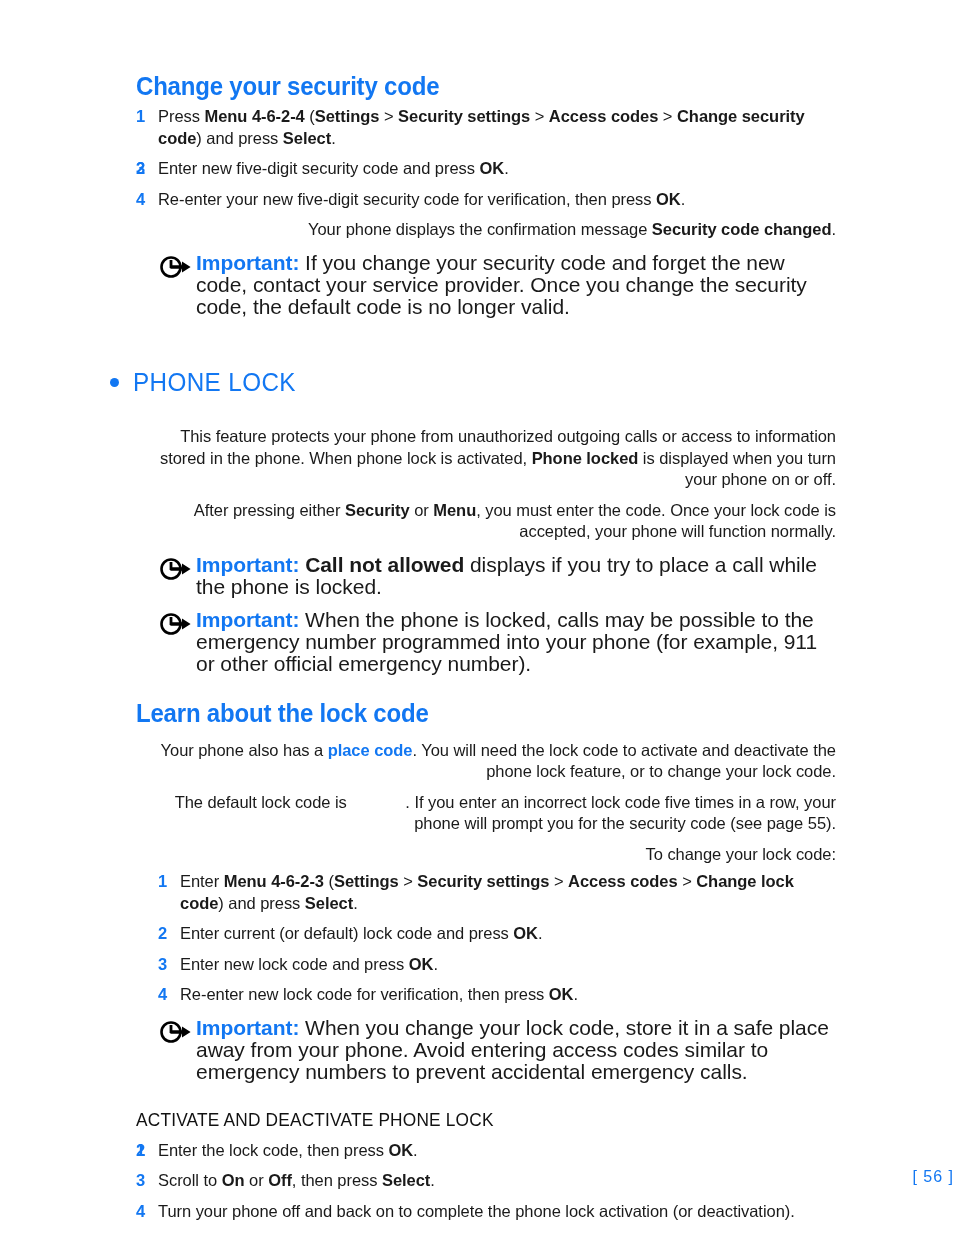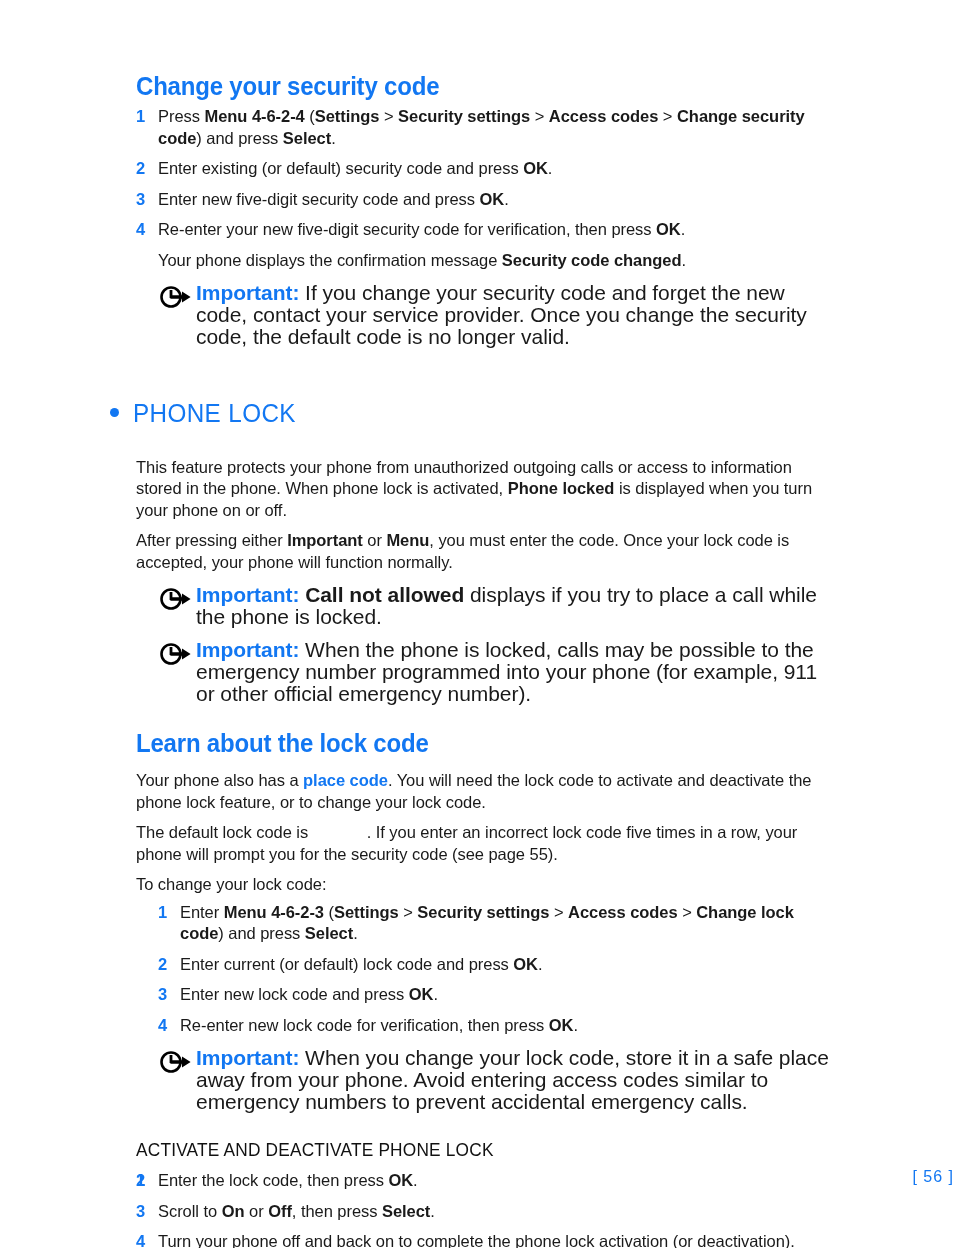--- a/index.html
+++ b/index.html
@@ -73,20 +73,21 @@
     transform-origin: left center;
   }
 
   
   .para {
     font-size: 16.5px;
     line-height: 21.5px;
     margin: 9px 0 0 0;
     color: #1a1a1a;
     letter-spacing: -0.05px;
+    text-align: right;
   }
   .para.tight { margin-top: 13px; }
   .para.indent { margin-left: 22px; }
 
   b, .b { font-weight: bold; }
   .blue-b { color: #1277f2; font-weight: bold; }
   .blank-code {
     display: inline-block;
     width: 54px;
   }
@@ -154,21 +155,21 @@
 </head>
 <body>
 
 <div class="page">
   <div class="content">
 
     <h2 class="h2">Change your security code</h2>
 
     <ol class="steps">
         <li><span class="num">1</span><span>Press <b>Menu 4-6-2-4</b> (<b>Settings</b> &gt; <b>Security settings</b> &gt; <b>Access codes</b> &gt; <b>Change security code</b>) and press <b>Select</b>.</span></li>
-        <li><span class="num">2</span><span>Enter existing (or default) security code and press <b>OK</b>.</span></li>
+        <li><span class="num">2</span></li>
         <li><span class="num">3</span><span>Enter new five-digit security code and press <b>OK</b>.</span></li>
         <li><span class="num">4</span><span>Re-enter your new five-digit security code for verification, then press <b>OK</b>.</span></li>
       </ol>
 
     <p class="para indent">Your phone displays the confirmation message <b>Security code changed</b>.</p>
 
     <div class="note">
       <span class="note-icon">
         <svg viewBox="0 0 34 26" width="34" height="26" aria-hidden="true">
           <circle cx="13" cy="13" r="9.5" fill="none" stroke="#000000" stroke-width="2.6"></circle>
@@ -179,21 +180,21 @@
       <span class="note-text"><span class="imp">Important:</span> If you change your security code and forget the new code, contact your service provider. Once you change the security code, the default code is no longer valid.</span>
     </div>
 
     <div class="h1-row">
       <span class="h1-bullet"></span>
       <h1 class="h1">PHONE LOCK</h1>
     </div>
 
     <p class="para tight">This feature protects your phone from unauthorized outgoing calls or access to information stored in the phone. When phone lock is activated, <b>Phone locked</b> is displayed when you turn your phone on or off.</p>
 
-    <p class="para">After pressing either <b>Important</b> or <b>Menu</b>, you must enter the code. Once your lock code is accepted, your phone will function normally.</p>
+    <p class="para">After pressing either <b>Security</b> or <b>Menu</b>, you must enter the code. Once your lock code is accepted, your phone will function normally.</p>
 
     <div class="note">
       <span class="note-icon">
         <svg viewBox="0 0 34 26" width="34" height="26" aria-hidden="true">
           <circle cx="13" cy="13" r="9.5" fill="none" stroke="#000000" stroke-width="2.6"></circle>
           <rect x="11.6" y="6" width="2.8" height="8" fill="#000000"></rect>
           <path d="M12.4 11.2 H24 V7.4 L32.6 13 L24 18.6 V14.8 H12.4 Z" fill="#000000"></path>
         </svg>
       </span>
       <span class="note-text"><span class="imp">Important:</span> <b>Call not allowed</b> displays if you try to place a call while the phone is locked.</span>

